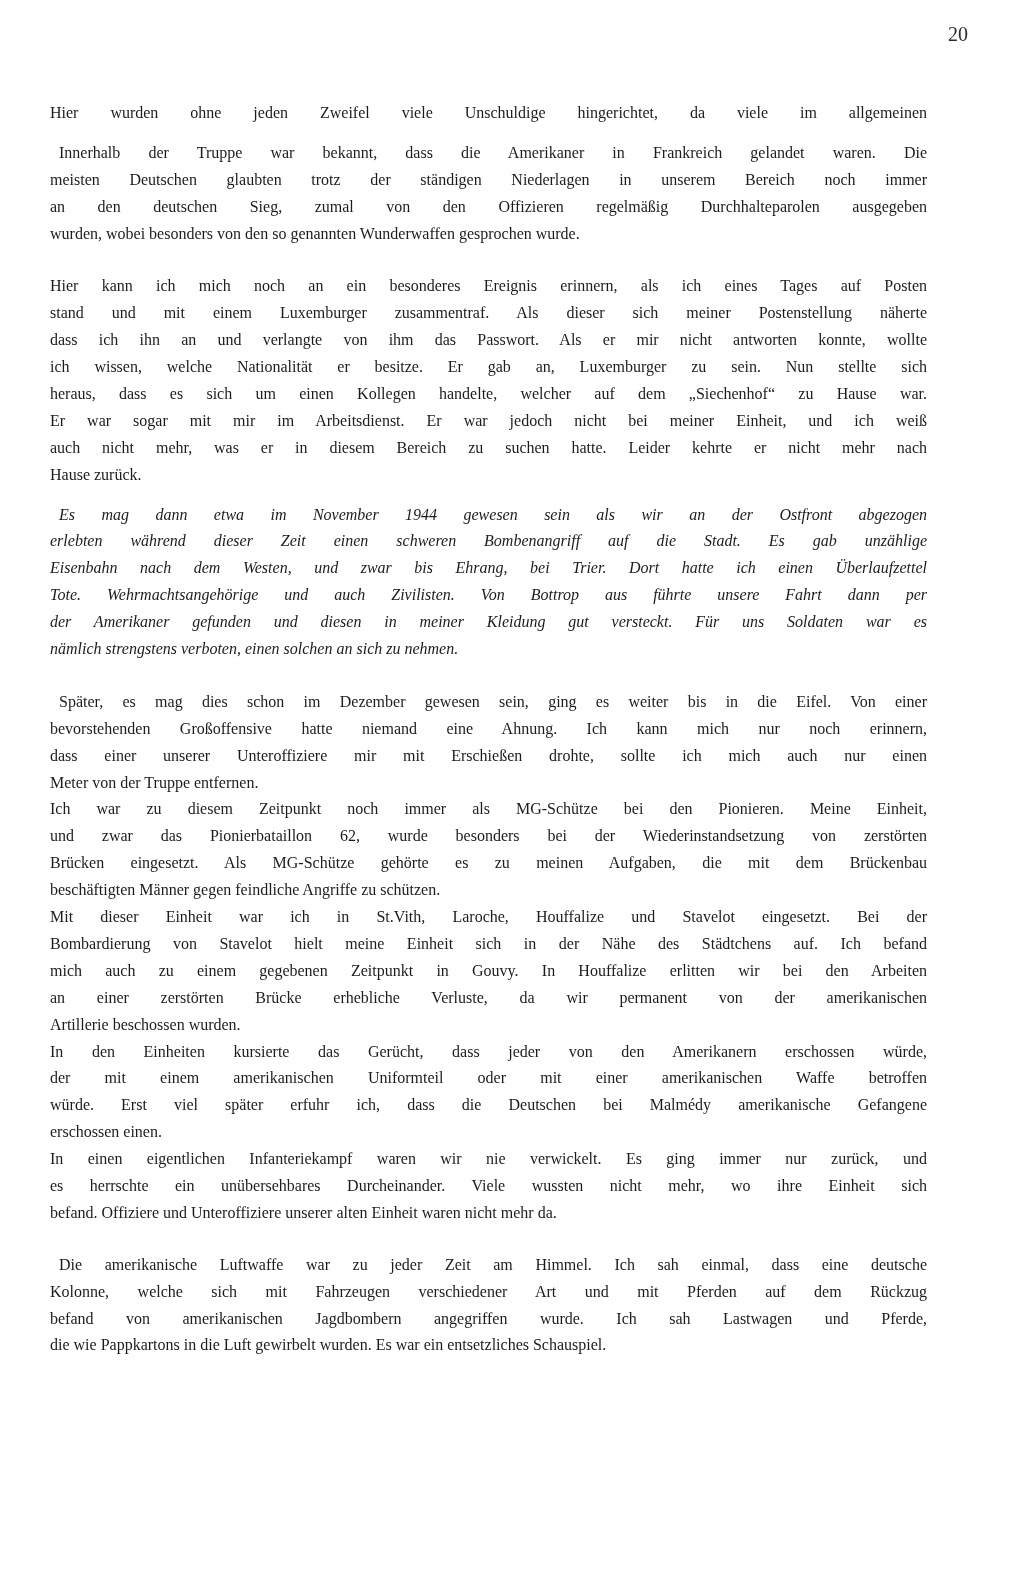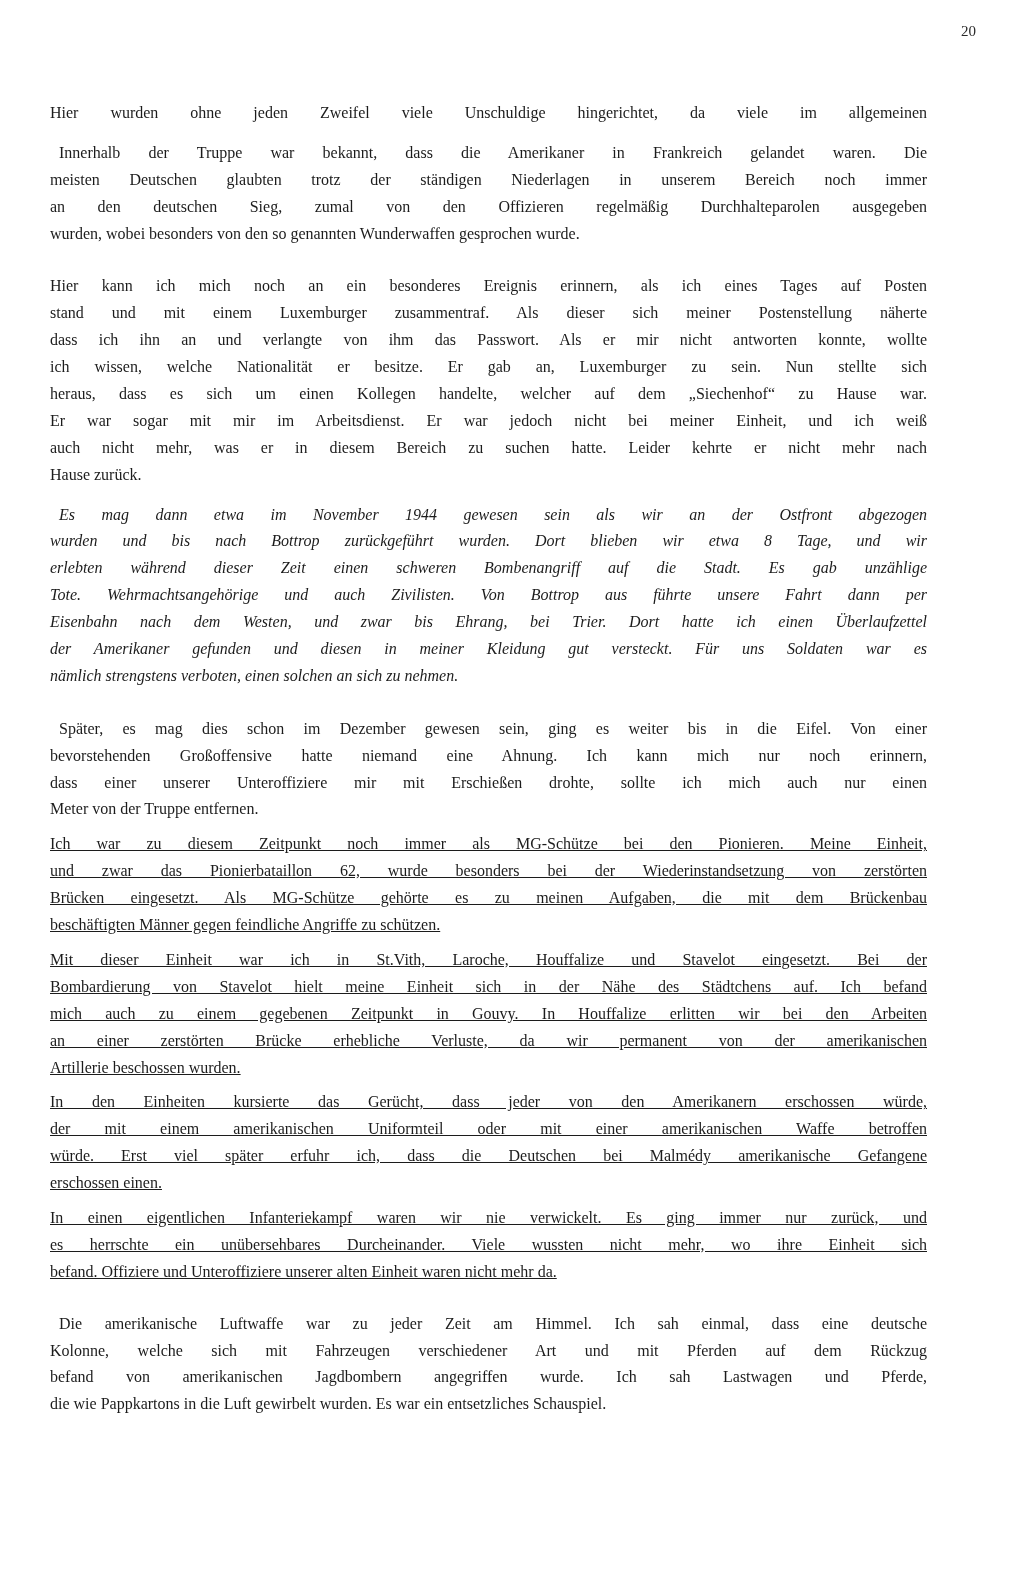--- a/index.html
+++ b/index.html
@@ -11,22 +11,22 @@
       width: 1024px;
       height: 1579px;
       position: relative;
       overflow: hidden;
       font-family: "Liberation Serif", "DejaVu Serif", serif;
       color: #1c1c1c;
     }
     .page-number {
       position: absolute;
       top: 23px;
-      right: 48px;
-      font-size: 15px;
+      right: 56px;
+      font-size: 20px;
       color: #2a2a2a;
     }
     .content {
       position: absolute;
       left: 50px;
       top: 100px;
       width: 877px;
     }
     .para {
       margin: 0;
@@ -42,21 +42,21 @@
     }
     .line.last {
       text-align-last: left;
     }
     .indent { padding-left: 9px; }
     .gap-1 { margin-top: 13px; }
     .gap-2 { margin-top: 26px; }
     .gap-3 { margin-top: 13px; font-style: italic; }
     .gap-4 { margin-top: 26px; }
     .gap-6 { margin-top: 25px; }
-    .nogap { margin-top: 8px; text-decoration: underline; }
+    .nogap { margin-top: 0; }
   </style>
 </head>
 <body>
 
 <div class="page-number">20</div>
 
 <div class="content">
 
   <p class="para">
     <span class="line">Hier wurden ohne jeden Zweifel viele Unschuldige hingerichtet, da viele im allgemeinen</span>
@@ -75,24 +75,23 @@
     <span class="line">dass ich ihn an und verlangte von ihm das Passwort. Als er mir nicht antworten konnte, wollte</span>
     <span class="line">ich wissen, welche Nationalität er besitze. Er gab an, Luxemburger zu sein. Nun stellte sich</span>
     <span class="line">heraus, dass es sich um einen Kollegen handelte, welcher auf dem „Siechenhof“ zu Hause war.</span>
     <span class="line">Er war sogar mit mir im Arbeitsdienst. Er war jedoch nicht bei meiner Einheit, und ich weiß</span>
     <span class="line">auch nicht mehr, was er in diesem Bereich zu suchen hatte. Leider kehrte er nicht mehr nach</span>
     <span class="line last">Hause zurück.</span>
   </p>
 
   <p class="para gap-3">
     <span class="line indent">Es mag dann etwa im November 1944 gewesen sein als wir an der Ostfront abgezogen</span>
-    <span class="line">wurden und bis nach Bottrop zurückgeführt wurden. Dort blieben wir etwa 8 Tage, und wir</span>
     <span class="line">erlebten während dieser Zeit einen schweren Bombenangriff auf die Stadt. Es gab unzählige</span>
+    <span class="line">Eisenbahn nach dem Westen, und zwar bis Ehrang, bei Trier. Dort hatte ich einen Überlaufzettel</span>
     <span class="line">Tote. Wehrmachtsangehörige und auch Zivilisten. Von Bottrop aus führte unsere Fahrt dann per</span>
-    <span class="line">Eisenbahn nach dem Westen, und zwar bis Ehrang, bei Trier. Dort hatte ich einen Überlaufzettel</span>
     <span class="line">der Amerikaner gefunden und diesen in meiner Kleidung gut versteckt. Für uns Soldaten war es</span>
     <span class="line last">nämlich strengstens verboten, einen solchen an sich zu nehmen.</span>
   </p>
 
   <p class="para gap-4">
     <span class="line indent">Später, es mag dies schon im Dezember gewesen sein, ging es weiter bis in die Eifel. Von einer</span>
     <span class="line">bevorstehenden Großoffensive hatte niemand eine Ahnung. Ich kann mich nur noch erinnern,</span>
     <span class="line">dass einer unserer Unteroffiziere mir mit Erschießen drohte, sollte ich mich auch nur einen</span>
     <span class="line last">Meter von der Truppe entfernen.</span>
   </p>

